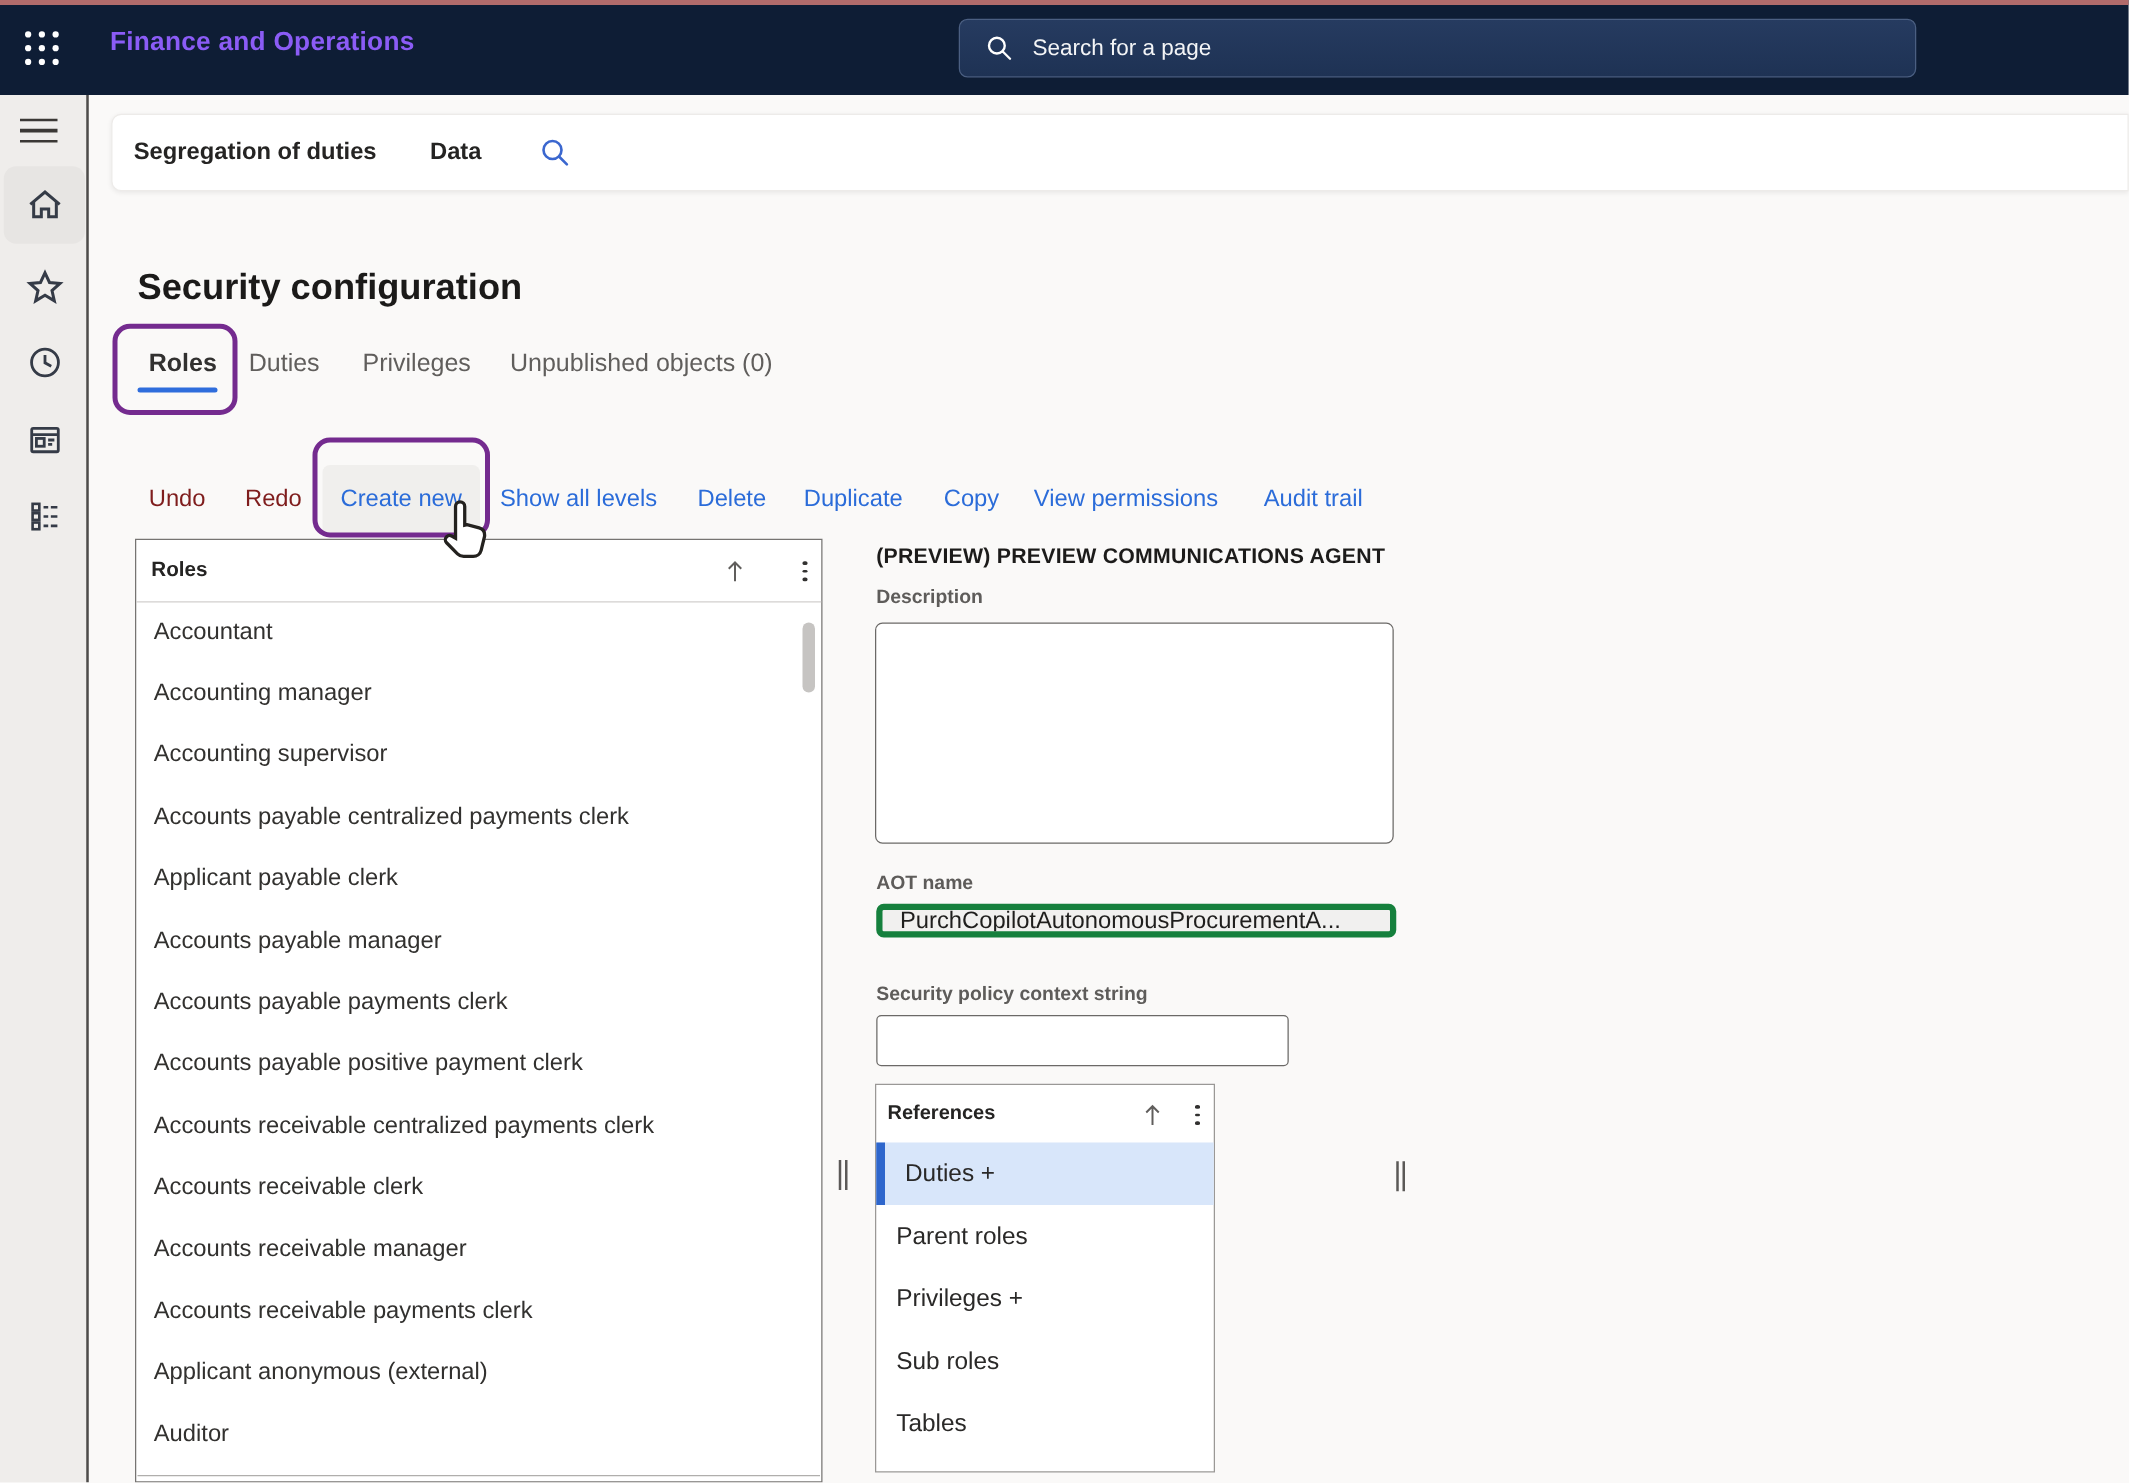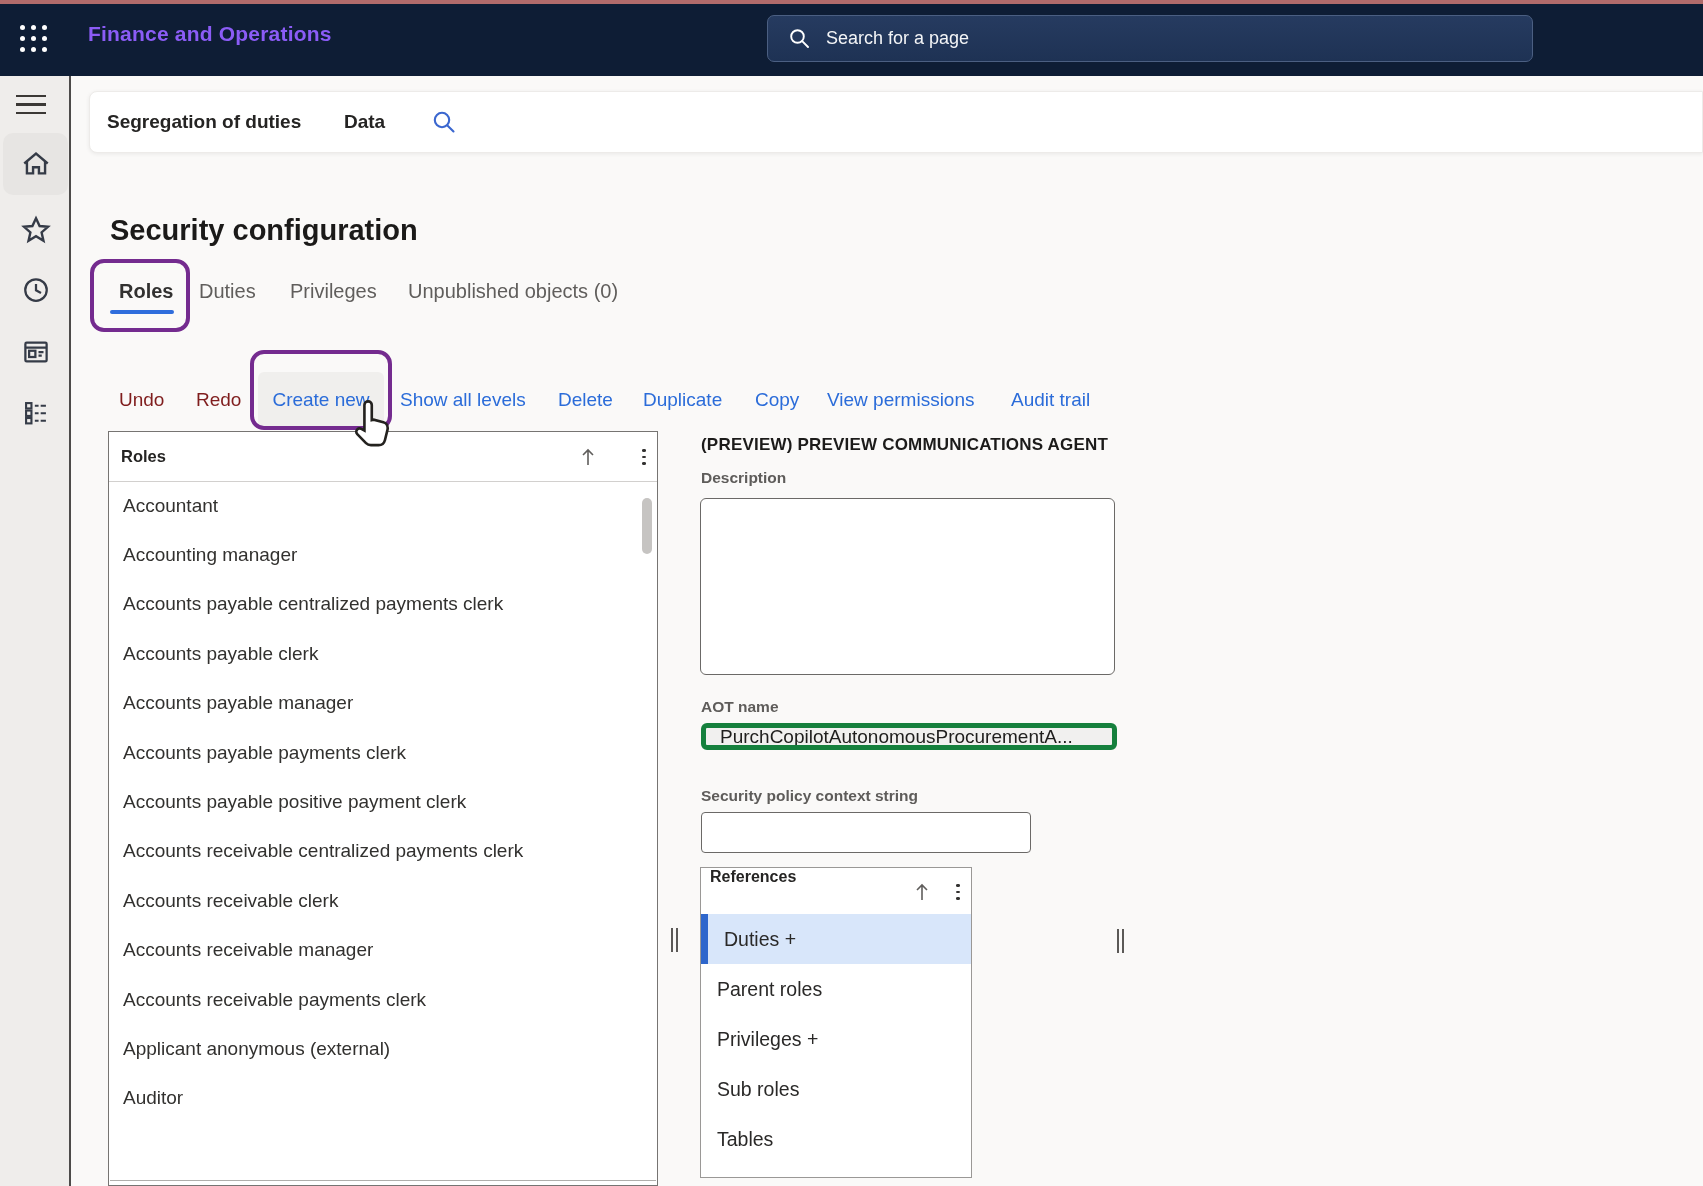--- a/index.html
+++ b/index.html
@@ -89,21 +89,21 @@
     background:#fff;box-sizing:border-box;resize:none;outline:none;font-family:inherit;font-size:18px;padding:8px 10px;}
   .aotbox{left:701px;top:723px;width:416px;height:27px;border:5px solid #15803d;border-radius:6px;
     background:#f1f0ef;box-sizing:border-box;font-family:inherit;font-size:19px;color:#1f1e1d;
     padding:0 14px;outline:none;white-space:nowrap;overflow:hidden;}
   .secbox{left:701px;top:812px;width:330px;height:41px;border:1px solid #6b6967;border-radius:4px;
     background:#fff;box-sizing:border-box;font-family:inherit;font-size:18px;padding:0 10px;outline:none;}
 
   
   .refpanel{left:700px;top:867px;width:272px;height:311px;background:#fff;
     border:1px solid #9a9896;box-sizing:border-box;}
-  .refhdr{position:absolute;left:0;top:0;right:0;height:46px;display:flex;align-items:flex-start;}
+  .refhdr{position:absolute;left:0;top:0;right:0;height:46px;display:flex;align-items:center;}
   .refhdr .title{font-weight:bold;font-size:16px;color:#252423;margin-left:9px;}
   .refrow{height:50px;display:flex;align-items:center;padding-left:16px;
     font-size:19.5px;color:#2a2928;cursor:pointer;position:relative;white-space:nowrap;}
   .refrow.selected{background:#d8e6fa;text-align:center;}
   .refrow.selected::before{content:"";position:absolute;left:0;top:0;bottom:0;width:7px;background:#2e66cc;}
   .refrow.selected{padding-left:23px;}
 
   
   .gripper{width:12px;height:24px;display:flex;justify-content:space-between;cursor:col-resize;}
   .gripper i{width:2.4px;height:24px;background:#5b5957;}
@@ -218,22 +218,23 @@
     <path d="M9 19V4M4 9 9 4l5 5" stroke="#605e5c" stroke-width="1.6" fill="none"></path>
   </svg>
   <div class="vdots" style="left:528px;">
       <i></i>
       <i></i>
       <i></i>
     </div>
   <div class="rolelist" id="rolesHost">
       <div class="rolerow">Accountant</div>
       <div class="rolerow">Accounting manager</div>
+      <div class="rolerow">Accounting supervisor</div>
       <div class="rolerow">Accounts payable centralized payments clerk</div>
-      <div class="rolerow">Accounts payable clerk</div>
+      <div class="rolerow">Applicant payable clerk</div>
       <div class="rolerow">Accounts payable manager</div>
       <div class="rolerow">Accounts payable payments clerk</div>
       <div class="rolerow">Accounts payable positive payment clerk</div>
       <div class="rolerow">Accounts receivable centralized payments clerk</div>
       <div class="rolerow">Accounts receivable clerk</div>
       <div class="rolerow">Accounts receivable manager</div>
       <div class="rolerow">Accounts receivable payments clerk</div>
       <div class="rolerow">Applicant anonymous (external)</div>
       <div class="rolerow">Auditor</div>
     </div>

